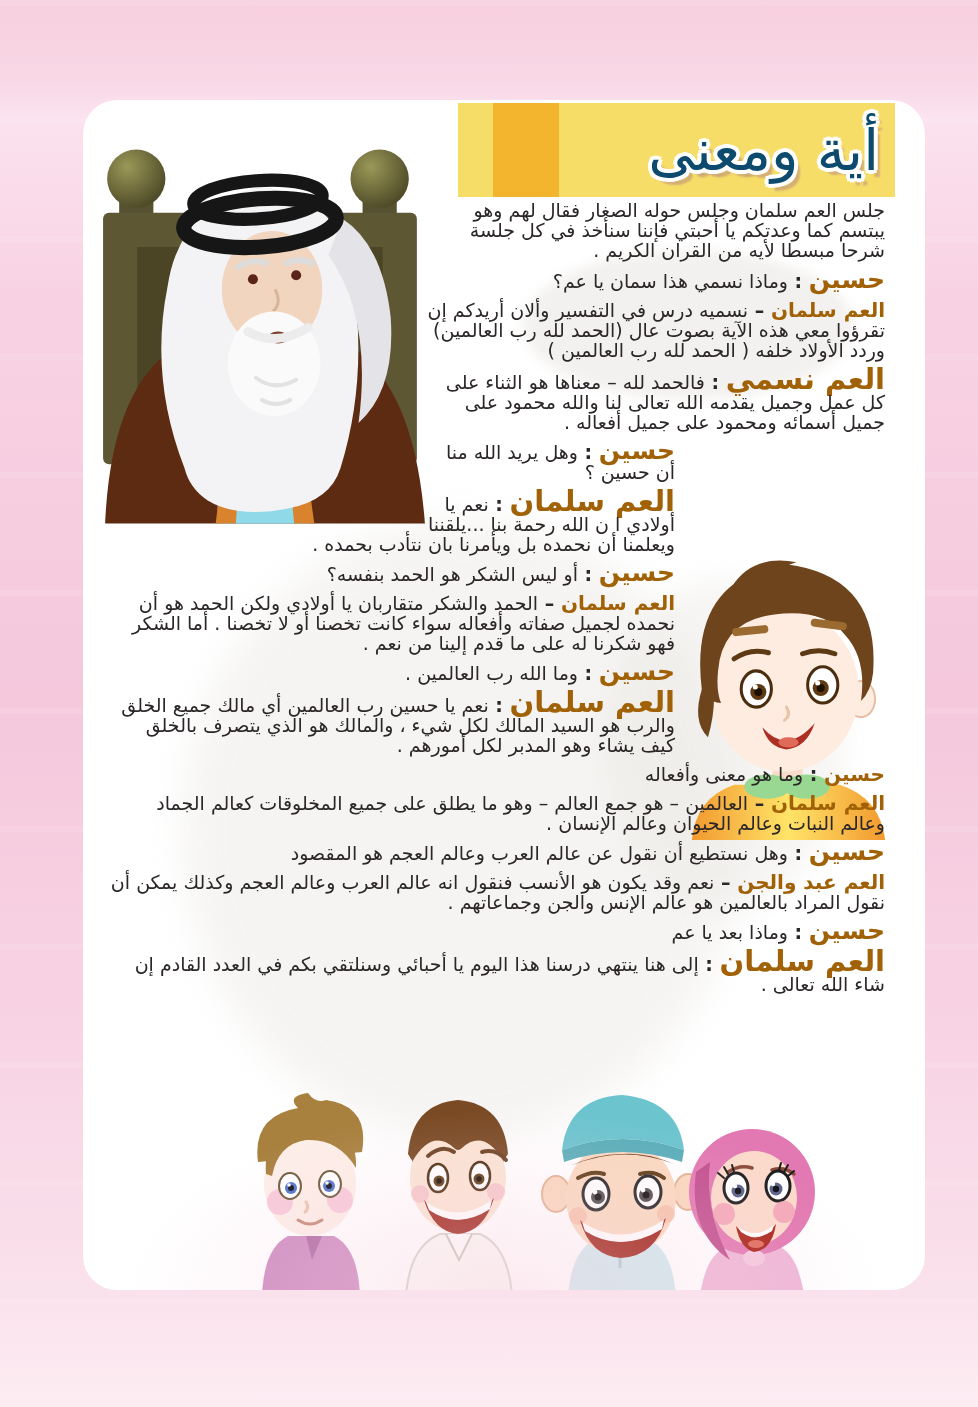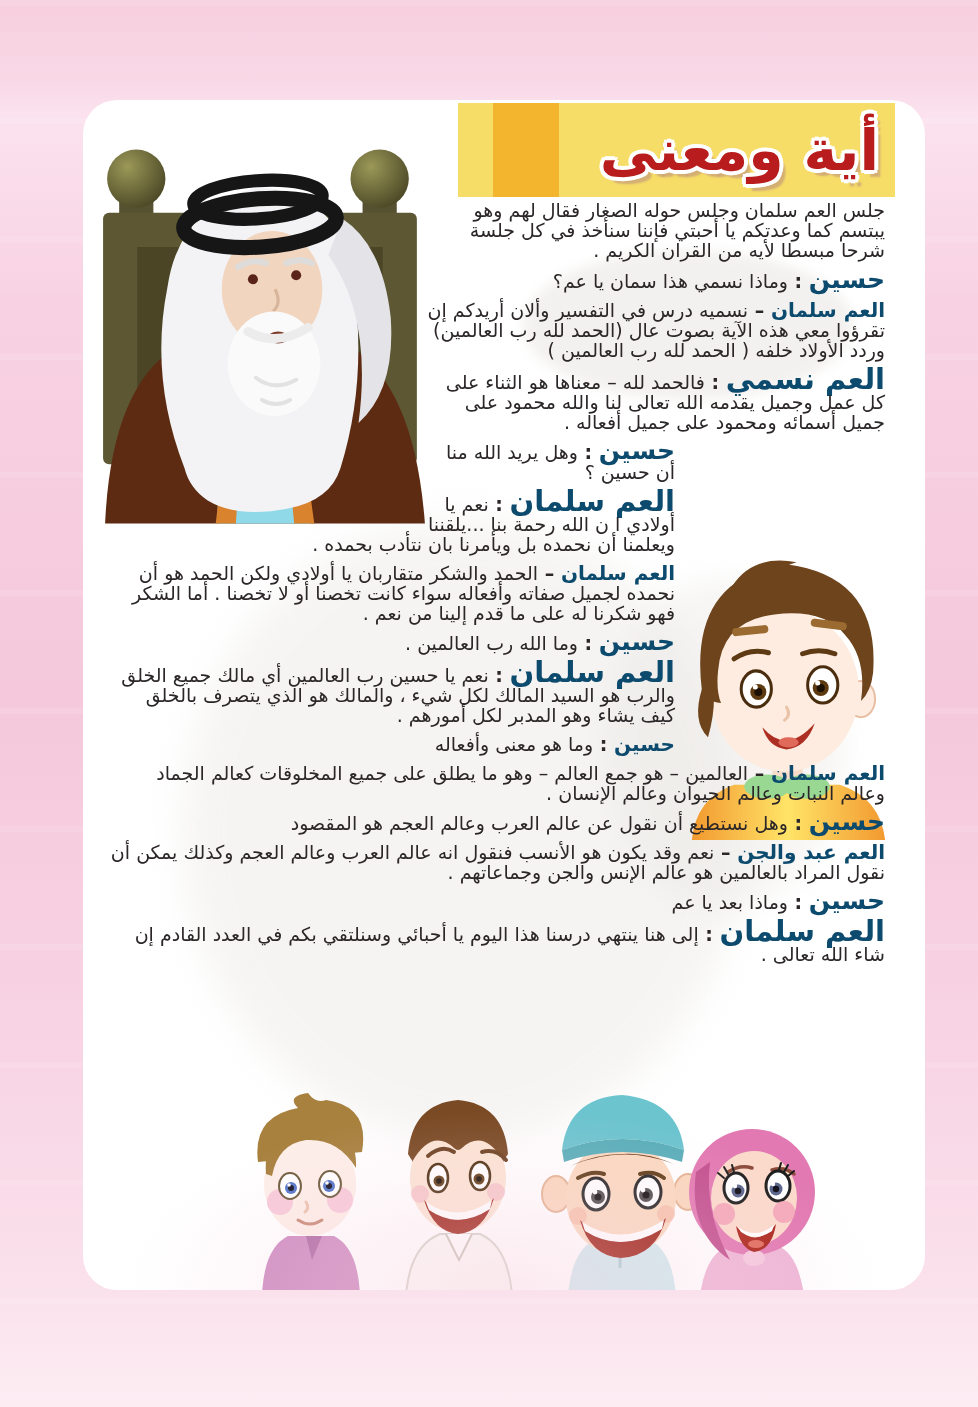--- a/index.html
+++ b/index.html
@@ -14,37 +14,37 @@
     background:radial-gradient(60% 100% at 50% 100%,rgba(248,210,224,.45),rgba(248,210,224,0) 75%);pointer-events:none;}
   
   .wm{position:absolute;background:#e9e6e2;border-radius:50%;filter:blur(6px);}
   .wm1{left:440px;top:150px;width:330px;height:150px;opacity:.55;}
   .wm2{left:100px;top:420px;width:560px;height:620px;opacity:.42;filter:blur(18px);}
   .wm3{left:520px;top:480px;width:240px;height:330px;opacity:.38;filter:blur(14px);}
   
   .banner{position:absolute;left:375px;top:3px;width:437px;height:94px;background:#f6dd67;}
   .banner-accent{position:absolute;left:35px;top:0;width:66px;height:100%;background:#f3b42e;}
   .title{position:absolute;right:16px;top:50%;transform:translateY(-50%);margin:0;
-    font-size:57px;font-weight:bold;color:#b91c1c;letter-spacing:1px;white-space:nowrap;
+    font-size:57px;font-weight:normal;color:#0c4a6e;letter-spacing:1px;white-space:nowrap;
     text-shadow:
       -4px 0 0 #fff,4px 0 0 #fff,0 -4px 0 #fff,0 4px 0 #fff,
       -3px -3px 0 #fff,3px -3px 0 #fff,-3px 3px 0 #fff,3px 3px 0 #fff,
       6px 7px 2px rgba(170,120,130,.45);}
   
   .uncle{position:absolute;left:6px;top:36px;width:352px;height:388px;}
   .boy{position:absolute;right:24px;top:438px;width:228px;height:302px;}
   .kids{position:absolute;left:140px;top:990px;width:610px;height:205px;}
   
   .story{position:absolute;left:24px;right:40px;top:100px;direction:rtl;text-align:right;
     color:#2b2627;font-size:19px;line-height:20px;}
   .uncle-space{float:left;width:318px;height:316px;}
   .boy-space{float:right;width:196px;height:298px;margin:14px 0 8px 14px;}
   p.intro{margin:0 0 10px 0;}
   p.dlg{margin:0 0 9px 0;}
-  .spk{color:#0c4a6e;font-weight:bold;}
+  .spk{color:#a16207;font-weight:bold;}
   .sz-sm .spk{font-size:20px;}
   .sz-md .spk{font-size:25px;}
   .sz-lg .spk{font-size:29px;}
   .sz-lg{margin-top:4px;}
   .sep{color:#2b2627;font-weight:bold;}
 </style>
 </head>
 <body>
 
 <div class="page">
@@ -139,20 +139,21 @@
   <p class="dlg sz-md"><span class="spk">حسين</span><span class="sep"> : </span><span class="txt">وماذا نسمي هذا سمان يا عم؟</span></p>
 
   <p class="dlg sz-sm"><span class="spk">العم سلمان</span><span class="sep"> – </span><span class="txt">نسميه درس في التفسير وألان أريدكم إن تقرؤوا معي هذه الآية بصوت عال (الحمد لله رب العالمين) وردد الأولاد خلفه ( الحمد لله رب العالمين )</span></p>
 
   <p class="dlg sz-lg"><span class="spk">العم نسمي</span><span class="sep"> : </span><span class="txt">فالحمد لله – معناها هو الثناء على كل عمل وجميل يقدمه الله تعالى لنا والله محمود على جميل أسمائه ومحمود على جميل أفعاله .</span></p>
 <div class="boy-space"></div>
   <p class="dlg sz-md"><span class="spk">حسين</span><span class="sep"> : </span><span class="txt">وهل يريد الله منا أن حسين ؟</span></p>
 
   <p class="dlg sz-lg"><span class="spk">العم سلمان</span><span class="sep"> : </span><span class="txt">نعم يا أولادي ا ن الله رحمة بنا ...يلقننا ويعلمنا أن نحمده بل ويأمرنا بان نتأدب بحمده .</span></p>
 
+  <p class="dlg sz-md"><span class="spk">حسين</span><span class="sep"> : </span><span class="txt">أو ليس الشكر هو الحمد بنفسه؟</span></p>
 
   <p class="dlg sz-sm"><span class="spk">العم سلمان</span><span class="sep"> – </span><span class="txt">الحمد والشكر متقاربان يا أولادي ولكن الحمد هو أن نحمده لجميل صفاته وأفعاله سواء كانت تخصنا أو لا تخصنا . أما الشكر فهو شكرنا له على ما قدم إلينا من نعم .</span></p>
 
   <p class="dlg sz-md"><span class="spk">حسين</span><span class="sep"> : </span><span class="txt">وما الله رب العالمين .</span></p>
 
   <p class="dlg sz-lg"><span class="spk">العم سلمان</span><span class="sep"> : </span><span class="txt">نعم يا حسين رب العالمين أي مالك جميع الخلق والرب هو السيد المالك لكل شيء ، والمالك هو الذي يتصرف بالخلق كيف يشاء وهو المدبر لكل أمورهم .</span></p>
 
   <p class="dlg sz-sm"><span class="spk">حسين</span><span class="sep"> : </span><span class="txt">وما هو معنى وأفعاله</span></p>
 
   <p class="dlg sz-sm"><span class="spk">العم سلمان</span><span class="sep"> – </span><span class="txt">العالمين – هو جمع العالم – وهو ما يطلق على جميع المخلوقات كعالم الجماد وعالم النبات وعالم الحيوان وعالم الإنسان .</span></p>

